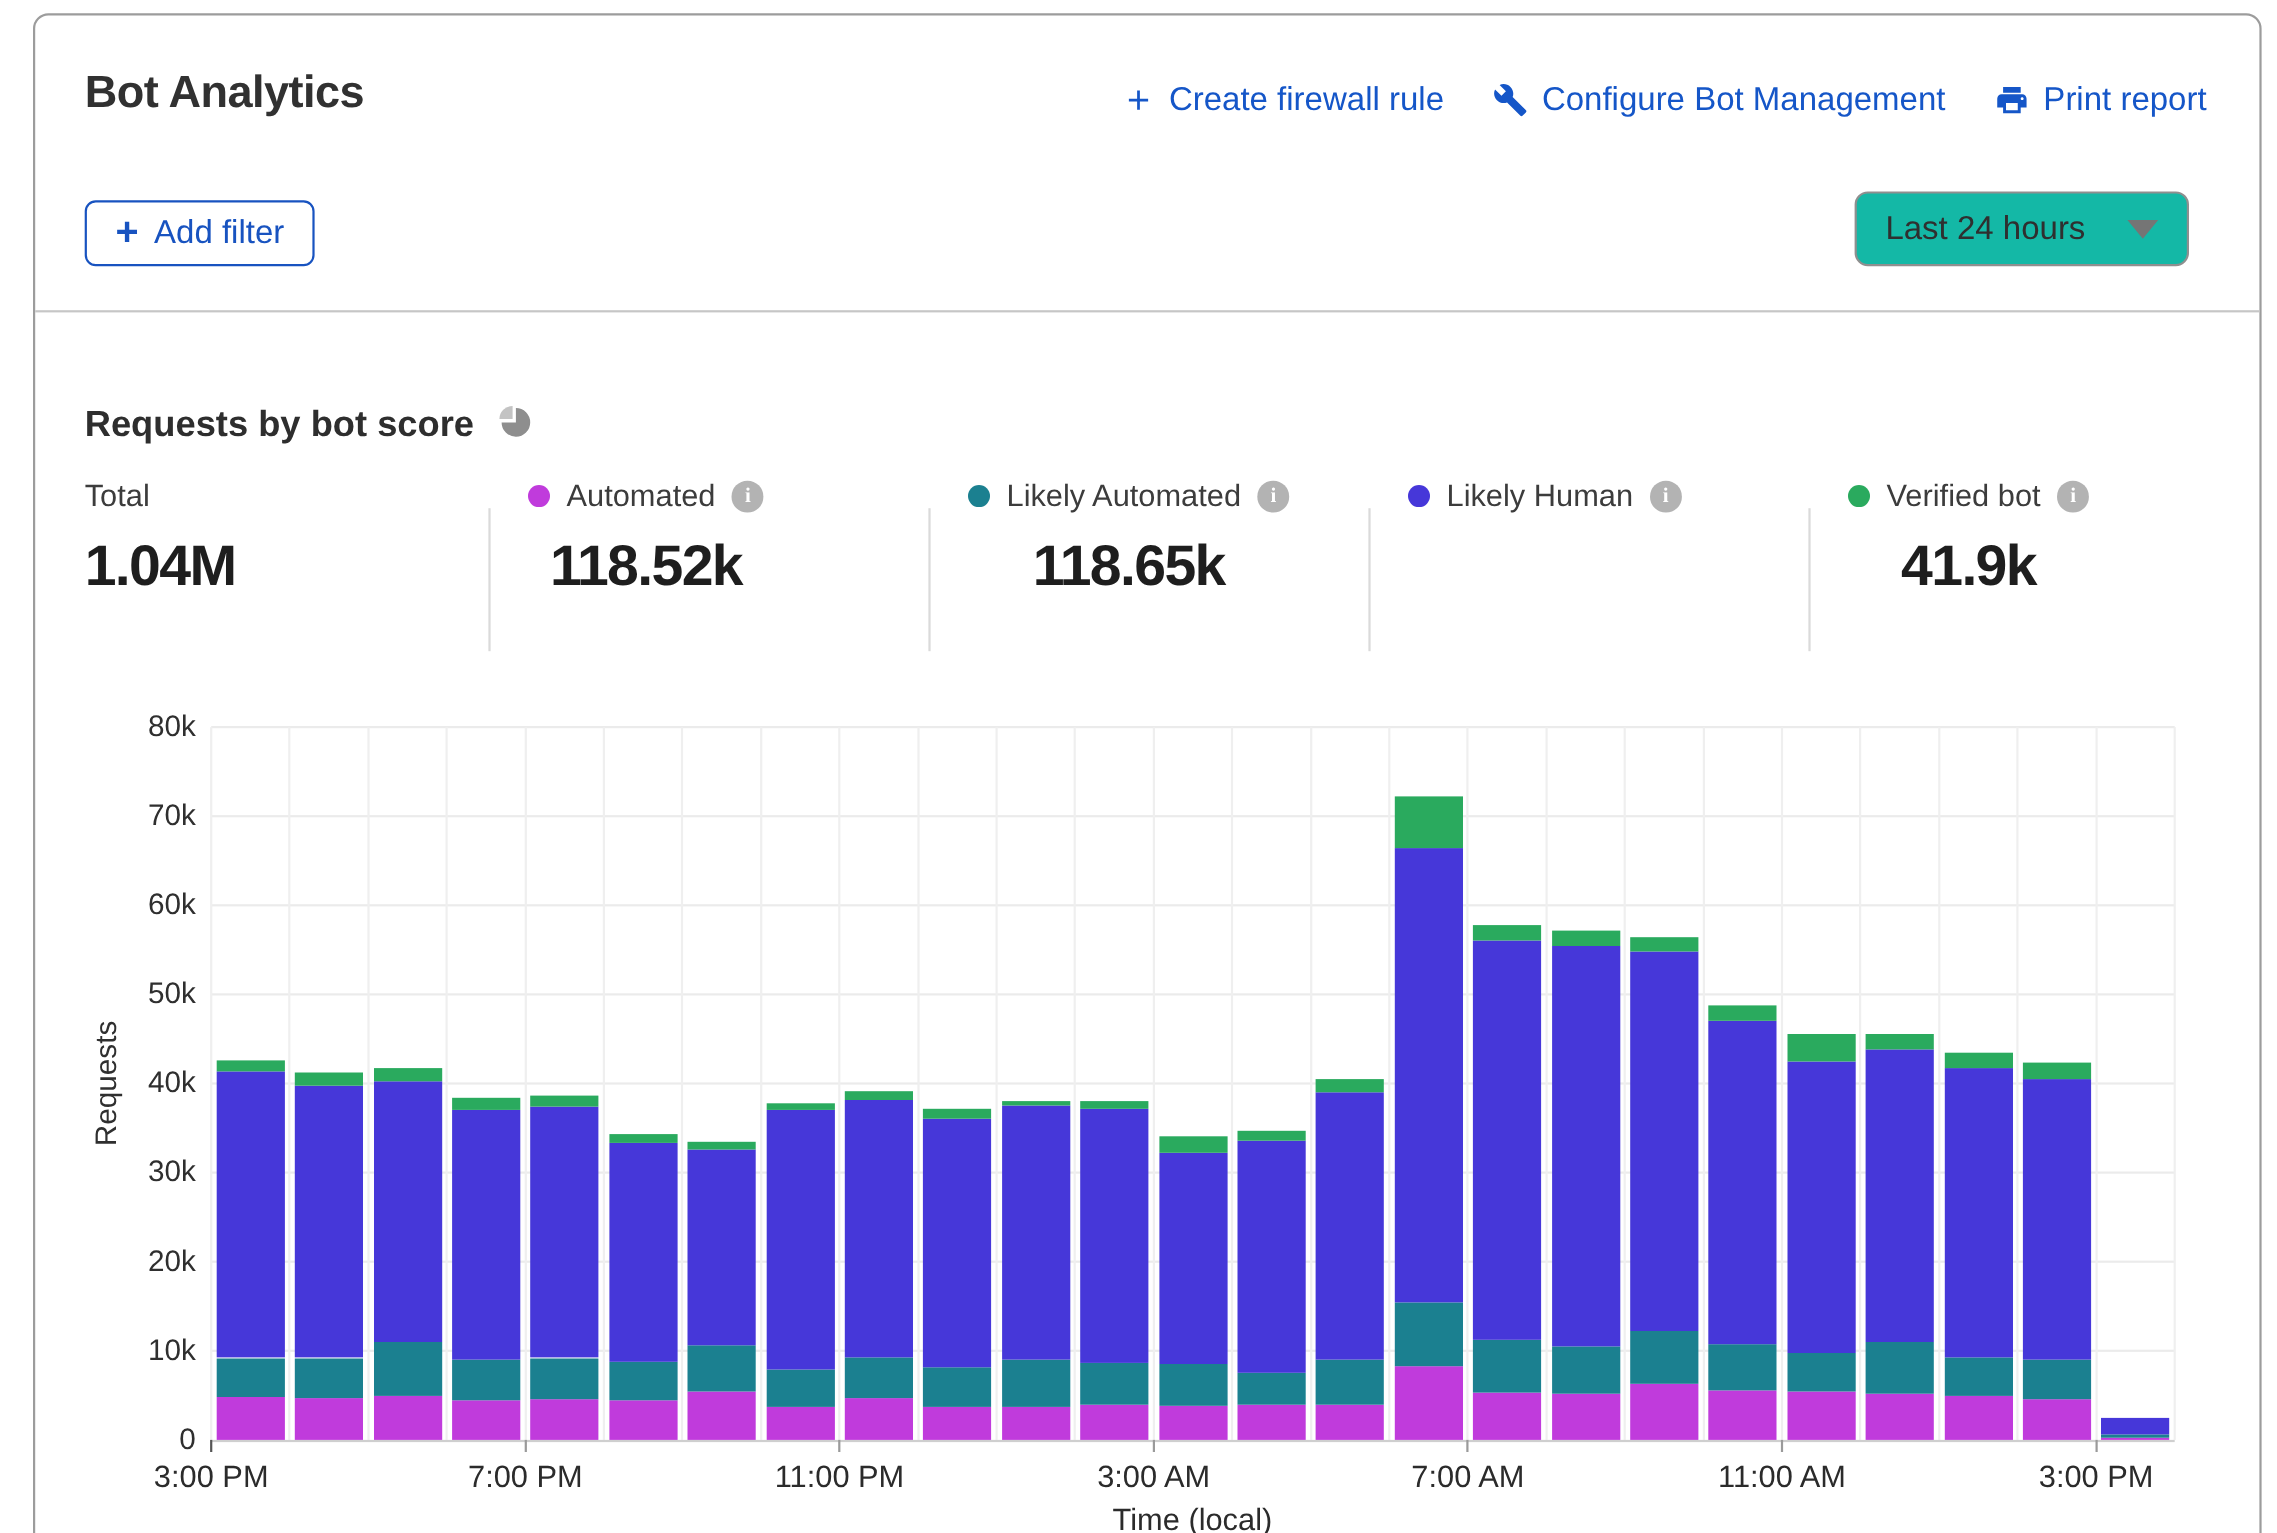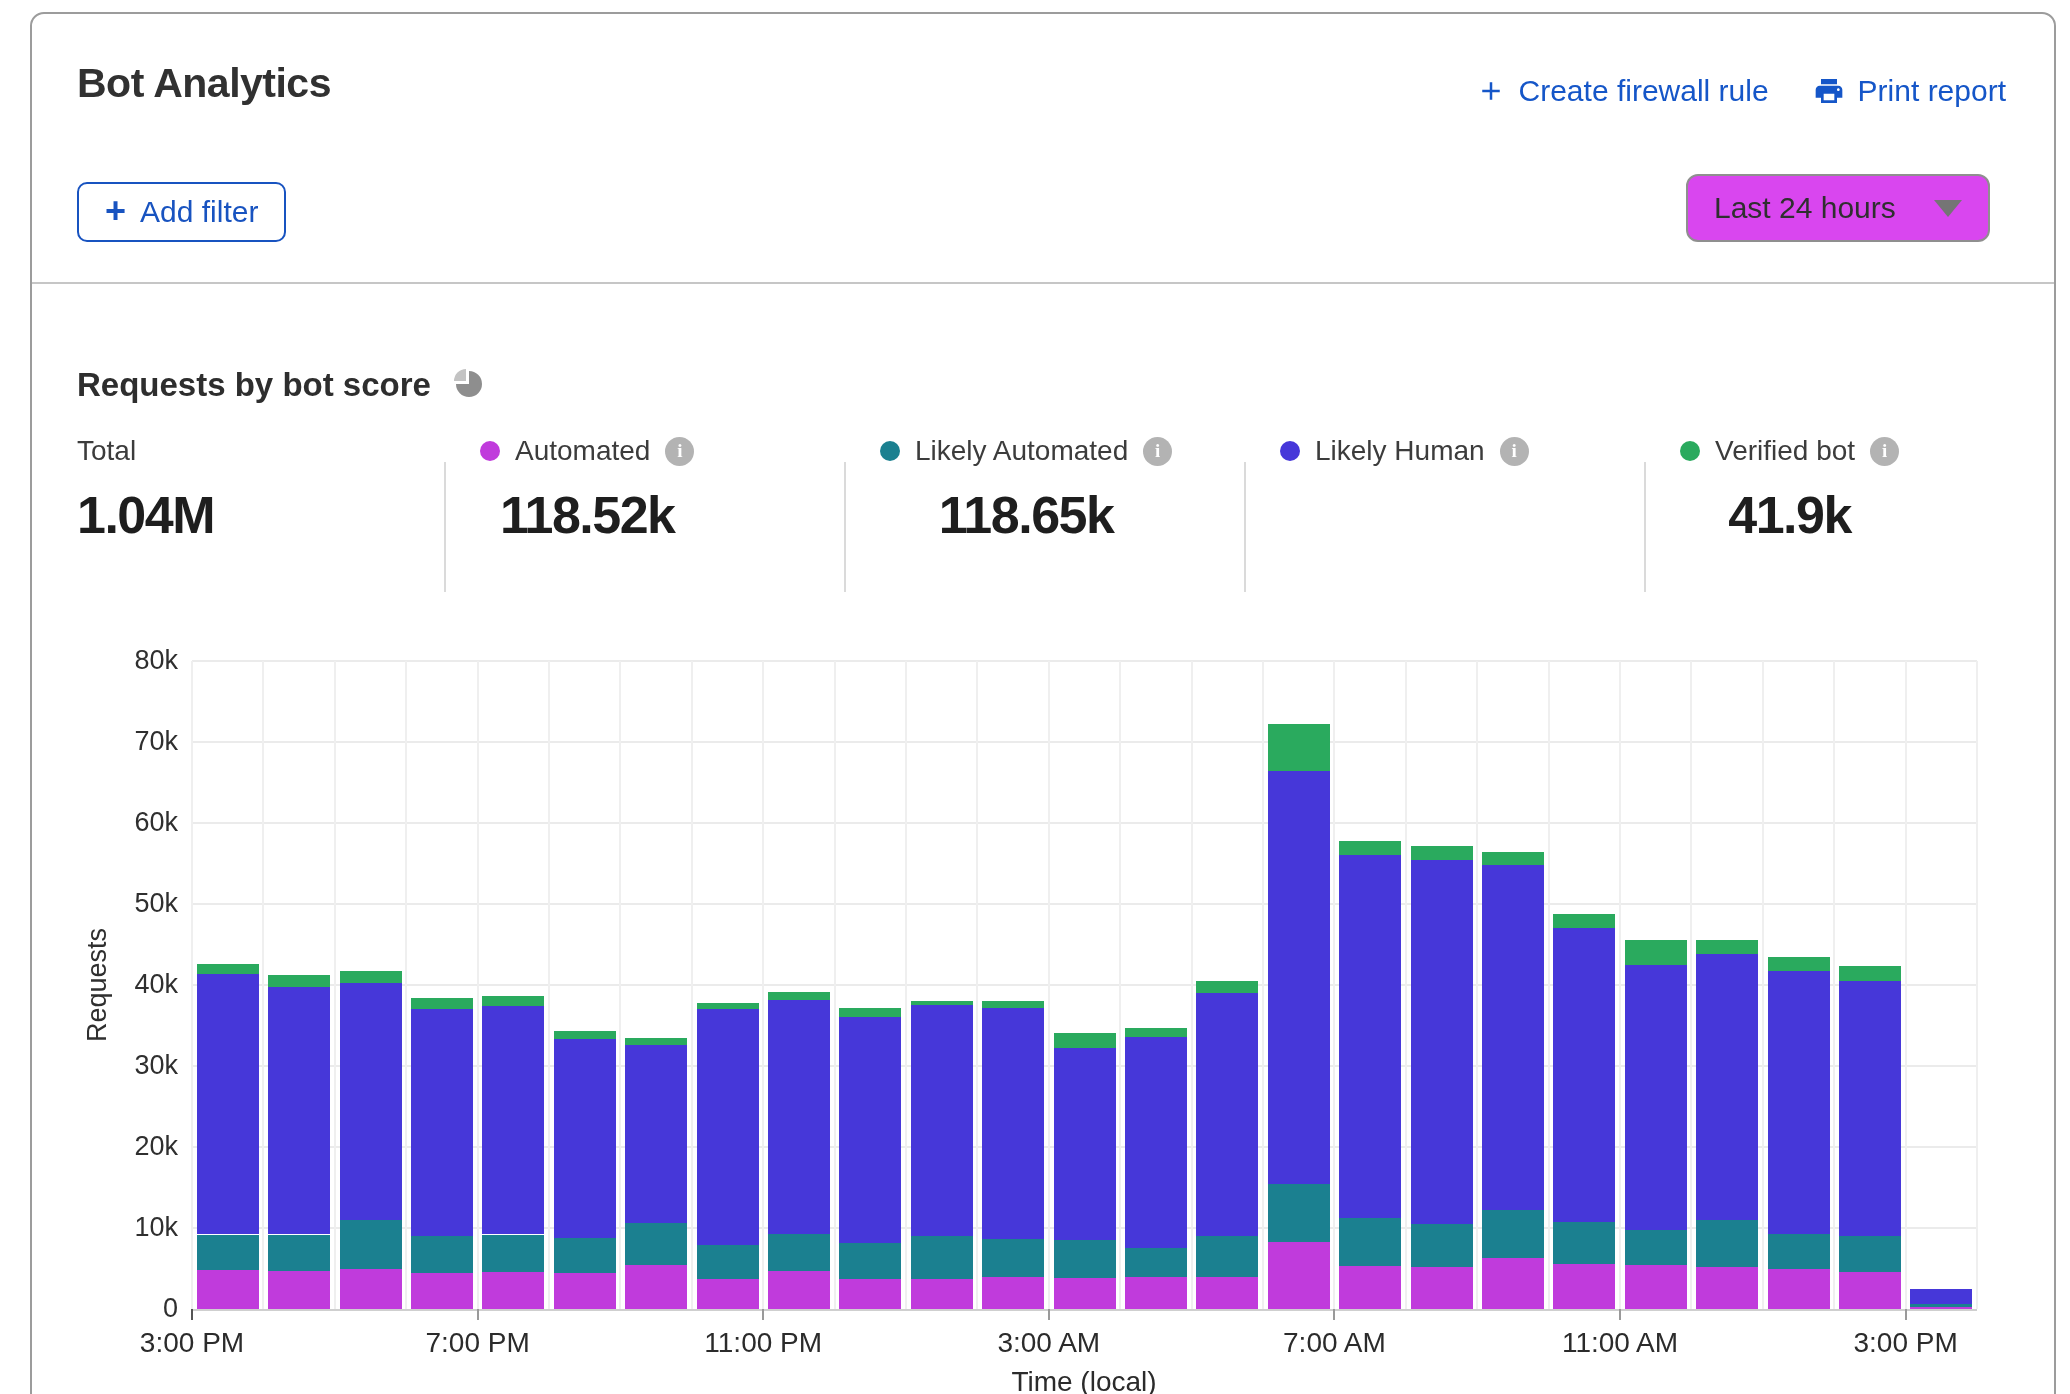--- a/index.html
+++ b/index.html
@@ -8,21 +8,21 @@
     border:2px solid #9c9c9c;border-radius:14px;box-sizing:border-box;}
   .card-header{position:absolute;left:0;top:0;width:100%;height:270px;
     border-bottom:2px solid #c6c6c6;box-sizing:border-box;}
   .page-title{position:absolute;left:45px;top:46px;font-size:41px;font-weight:bold;color:#313131;letter-spacing:-0.5px;}
   .header-actions{position:absolute;right:48px;top:60px;display:flex;align-items:center;gap:44px;}
   .action-link{display:flex;align-items:center;gap:13px;color:#1556c8;font-size:30px;cursor:pointer;white-space:nowrap;}
   .action-link svg{display:block;}
   .add-filter-btn{position:absolute;left:45px;top:168px;height:60px;padding:0 26px;background:#fff;
     border:2px solid #1853c0;border-radius:10px;color:#1853c0;font-size:30px;display:flex;align-items:center;gap:14px;cursor:pointer;box-sizing:border-box;}
   .add-filter-plus{font-size:36px;font-weight:bold;line-height:1;margin-top:-3px;}
-  .range-select{position:absolute;right:64px;top:160px;width:304px;height:68px;background:#d946ef;
+  .range-select{position:absolute;right:64px;top:160px;width:304px;height:68px;background:#14b8a6;
     border:2px solid #8f8f8f;border-radius:12px;display:flex;align-items:center;padding:0 26px;
     font-size:30px;color:#2f2f2f;cursor:pointer;box-sizing:border-box;}
   .chevron{margin-left:auto;width:0;height:0;border-left:14px solid transparent;border-right:14px solid transparent;border-top:17px solid #757575;}
   .section-title-row{position:absolute;left:45px;top:352px;display:flex;align-items:center;gap:22px;text-align:center;}
   .section-title{font-size:33px;font-weight:bold;color:#2e2e2e;}
   .stat-col{position:absolute;top:421px;text-align:center;}
   .stat-head{display:flex;align-items:center;gap:15px;font-size:28px;color:#3c3c3c;white-space:nowrap;}
   .stat-dot{width:20px;height:20px;border-radius:50%;}
   .info-icon{width:29px;height:29px;border-radius:50%;background:#b3b3b3;color:#fff;font-size:19px;font-weight:bold;
     display:inline-flex;align-items:center;justify-content:center;font-family:"Liberation Serif",serif;cursor:pointer;}
@@ -49,20 +49,28 @@
     <div class="page-title">Bot Analytics</div>
 
     <div class="header-actions">
       <div class="action-link">
         <span>
           <svg width="30" height="30" viewBox="0 0 24 24" fill="#1556c8">
               <path d="M19 13h-6v6h-2v-6H5v-2h6V5h2v6h6v2z"></path>
             </svg>
         </span>
         <span>Create firewall rule</span>
+      </div>
+      <div class="action-link">
+        <span>
+          <svg width="32" height="32" viewBox="0 0 24 24" fill="#1556c8">
+              <path d="M22.7 19l-9.1-9.1c.9-2.3.4-5-1.5-6.9-2-2-5-2.4-7.4-1.3L9 6 6 9 1.6 4.7C.4 7.1.9 10.1 2.9 12.1c1.9 1.9 4.6 2.4 6.9 1.5l9.1 9.1c.4.4 1 .4 1.4 0l2.3-2.3c.5-.4.5-1.1.1-1.4z"></path>
+            </svg>
+        </span>
+        <span>Configure Bot Management</span>
       </div>
       <div class="action-link">
         <span>
           <svg width="32" height="32" viewBox="0 0 24 24" fill="#1556c8">
               <path d="M19 8H5c-1.66 0-3 1.34-3 3v6h4v4h12v-4h4v-6c0-1.66-1.34-3-3-3zm-3 11H8v-5h8v5zm3-7c-.55 0-1-.45-1-1s.45-1 1-1 1 .45 1 1-.45 1-1 1zm-1-9H6v4h12V3z"></path>
             </svg>
         </span>
         <span>Print report</span>
       </div>
     </div>

